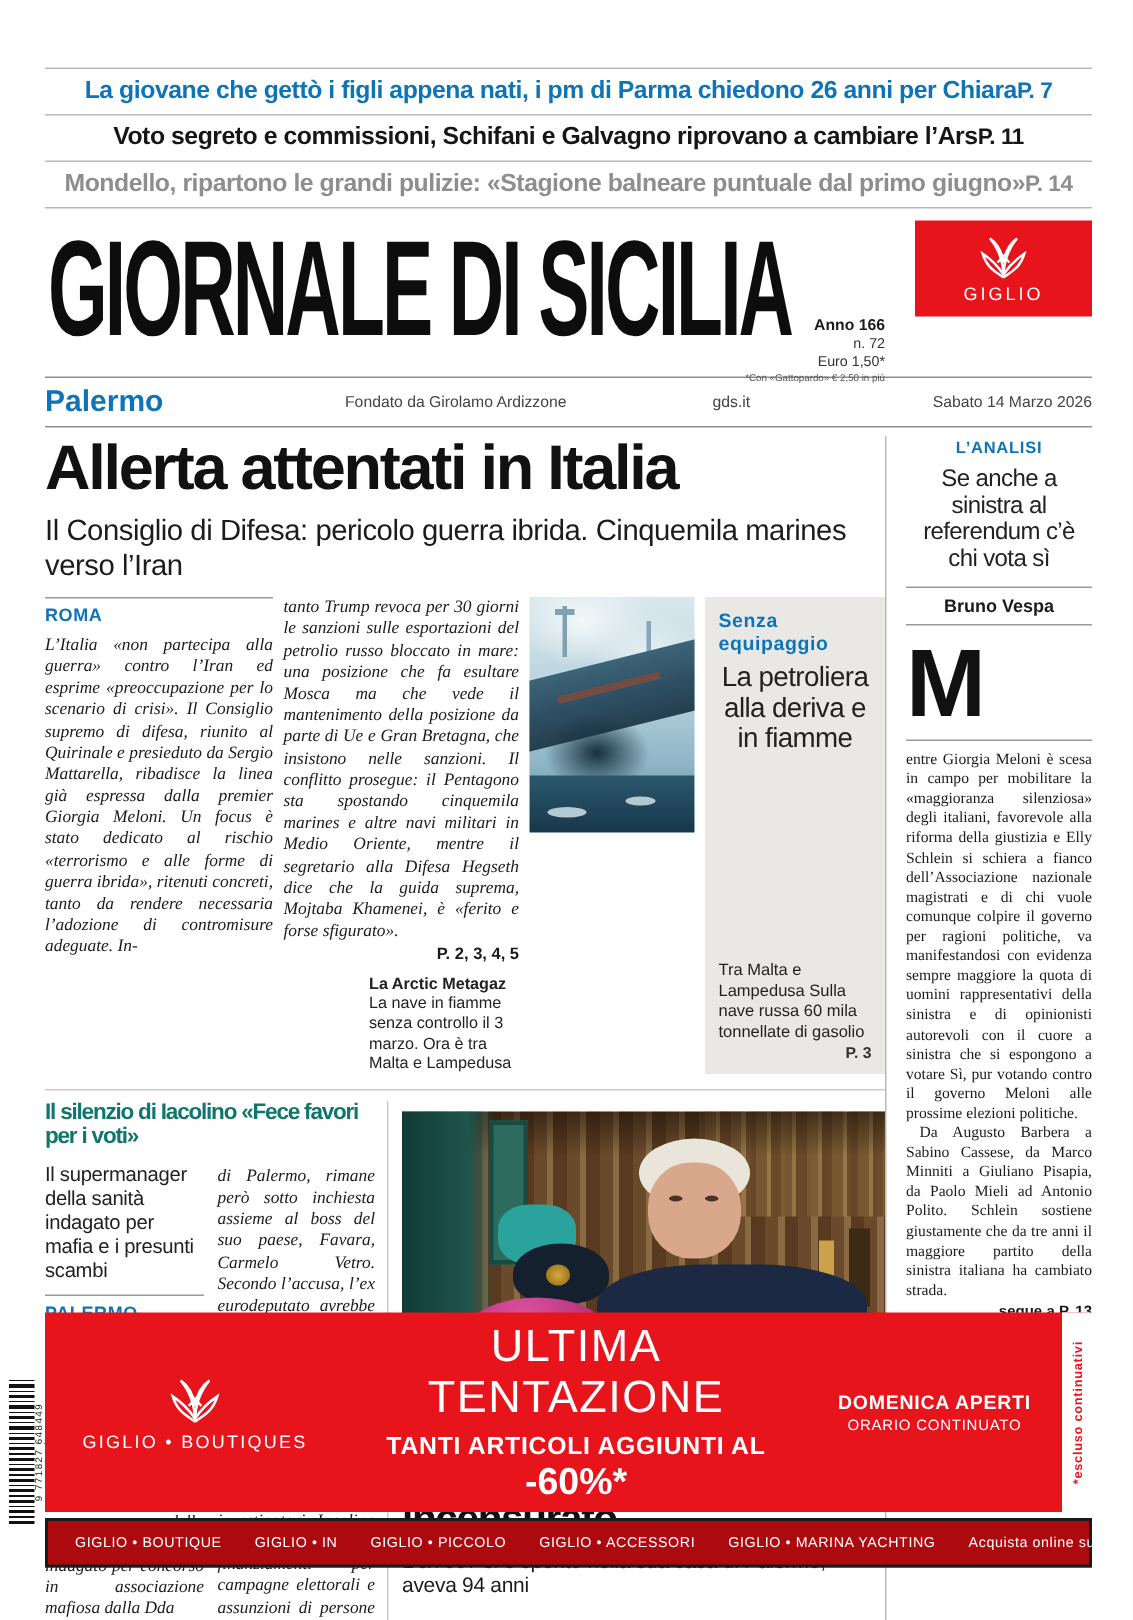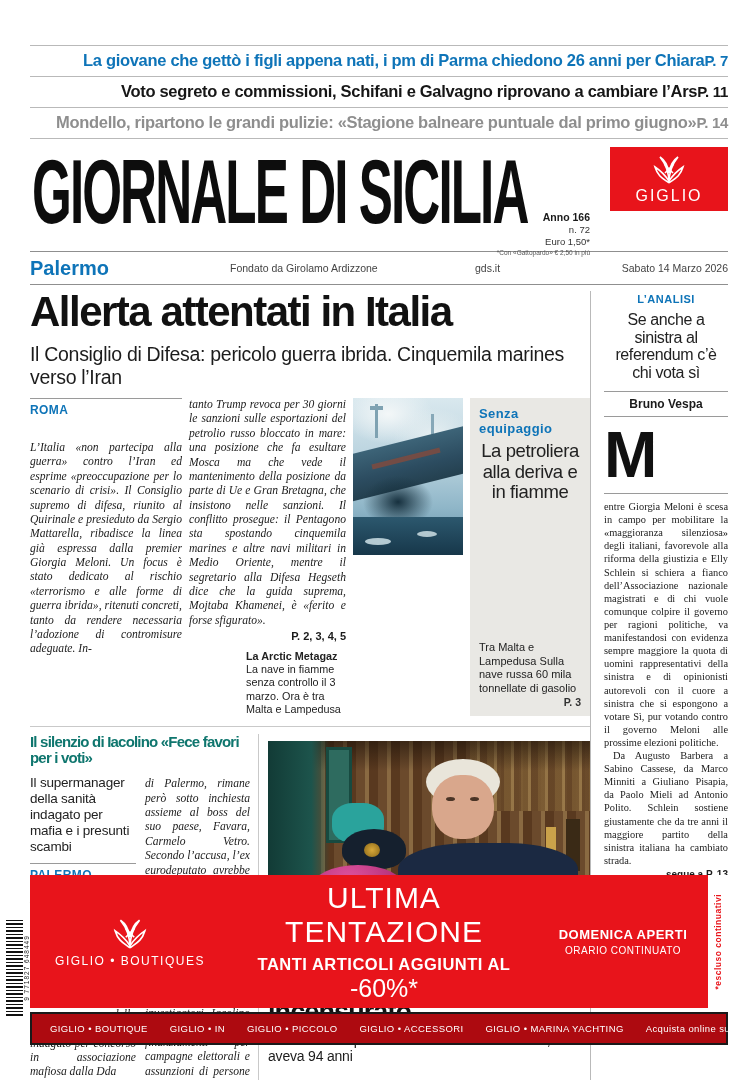--- a/index.html
+++ b/index.html
@@ -6,37 +6,37 @@
   html,body { background:#f2f2f2; }
   .page {
     position:relative; width:755px; height:1080px; margin:0 auto;
     background:#fff; overflow:hidden;
     font-family:"Liberation Sans", sans-serif; color:#1a1a1a;
   }
   .inner { position:absolute; left:30px; right:27px; top:0; }
 
   
   .topstrip { margin-top:45px; border-top:1px solid #b9b9b9; }
-  .strip-row { display:flex; justify-content:flex-end; align-items:center;
+  .strip-row { display:flex; justify-content:center; align-items:center;
     padding:5px 0 6px; border-bottom:1px solid #b9b9b9;
     font-weight:bold; font-size:16.5px; letter-spacing:-0.3px; }
   .strip-row .pg { font-size:15px; }
   .c-blue { color:#0e74b8; }
   .c-black { color:#161616; }
   .c-gray { color:#8e8e8e; }
 
   
   .masthead { position:relative; height:112px; }
   .mast-title { position:absolute; left:2px; top:2px; white-space:nowrap;
     font-weight:bold; font-size:80px; letter-spacing:-3px; color:#0d0d0d;
     transform:scale(0.64,1.13); transform-origin:left top; }
   .giglio-box { position:absolute; right:0px; top:8px; width:118px; height:64px;
     background:#e8141b; display:flex; flex-direction:column; align-items:center;
     justify-content:center; }
-  .giglio-box .gw { color:#fff; font-size:16px; letter-spacing:2px; margin-top:2px; }
+  .giglio-box .gw { color:#fff; font-size:12px; letter-spacing:2px; margin-top:2px; }
   .edition { position:absolute; right:138px; top:72px; text-align:right; line-height:1.25; }
   .edition .b1 { font-weight:bold; font-size:10.5px; }
   .edition .b2 { font-size:9.5px; color:#333; }
   .edition .b4 { font-size:6.5px; color:#555; margin-top:1px; }
 
   
   .dateline { display:flex; align-items:center; border-top:1px solid #8f8f8f;
     border-bottom:1px solid #8f8f8f; padding:6px 0; height:34px; }
   .dl-city { font-weight:bold; font-size:20px; color:#0e74b8; flex:0 0 200px; }
   .dl-founded { flex:0 0 245px; font-size:10.5px; color:#444; }
@@ -51,21 +51,21 @@
   .lead-hl { font-weight:bold; font-size:42px; letter-spacing:-1.5px; color:#111; line-height:1.0; }
   .lead-sub { font-size:19.5px; font-weight:400; color:#1c1c1c; letter-spacing:-0.3px; margin:10px 0 9px; }
 
   .storyrow { display:flex; gap:7px; border-bottom:1px solid #c9c9c9; padding-bottom:10px; }
   .scol { width:152px; }
   .scol2 { width:157px; display:flex; flex-direction:column; }
   .kicker-rule { border-top:1px solid #9a9a9a; padding-top:4px; }
   .kicker { color:#0e74b8; font-weight:bold; font-size:12px; letter-spacing:0.4px; }
   .serif { font-family:"Liberation Serif", serif; font-size:11.6px; line-height:1.24;
     text-align:justify; color:#1b1b1b;font-style:italic; }
-  .scol .serif { margin-top:24px; }
+  .scol .serif { margin-top:6px; }
   .pages-line { font-weight:bold; font-size:11px; text-align:right; margin-top:2px; }
   .photo-cap { margin-top:8px; font-size:10.8px; line-height:1.22; color:#222; width:100px; margin-left:auto;}
   .photo-cap .cap-t { font-weight:bold; }
 
   .tanker-photo { width:110px; height:157px; position:relative; overflow:hidden;
     background:linear-gradient(180deg,#d9e8ee 0%,#b8d2de 40%,#8fb6c8 70%,#5d8aa2 100%); flex:0 0 110px;}
   .tp-smoke1{position:absolute;left:-10px;top:-14px;width:90px;height:60px;border-radius:50%;
     background:radial-gradient(closest-side,#f3f7f8,rgba(243,247,248,0));}
   .tp-smoke2{position:absolute;left:40px;top:10px;width:80px;height:56px;border-radius:50%;
     background:radial-gradient(closest-side,#e8f0f2,rgba(232,240,242,0));}
@@ -152,21 +152,21 @@
   .cv-by .pg { color:#555; }
 
   
   .ad { position:absolute; left:30px; right:27px; top:875px; height:133px;
     background:#e8141b; display:flex; align-items:center; color:#fff; }
   .ad-logo { flex:0 0 200px; display:flex; flex-direction:column; align-items:center; }
   .ad-logo .gw { font-size:12px; letter-spacing:1.5px; margin-top:4px; }
   .ad-center { flex:1; text-align:center; }
   .ad-t1 { font-size:30px; font-weight:400; letter-spacing:1px; }
   .ad-t2 { font-size:16.5px; font-weight:bold; letter-spacing:0.5px; margin-top:6px; }
-  .ad-t3 { font-size:25px; font-weight:normal; margin-top:0; }
+  .ad-t3 { font-size:25px; font-weight:bold; margin-top:0; }
   .ad-right { flex:0 0 170px; text-align:center; }
   .ad-r1 { font-size:13px; font-weight:bold; letter-spacing:0.5px; }
   .ad-r2 { font-size:10px; margin-top:3px; letter-spacing:0.5px; }
   .ad-side { flex:0 0 20px; align-self:stretch; background:#fff; display:flex;
     align-items:center; justify-content:center; }
   .ad-side span { writing-mode:vertical-rl; transform:rotate(180deg);
     color:#e8141b; font-size:8.5px; font-weight:bold; letter-spacing:0.5px; }
 
   .navstrip { position:absolute; left:30px; right:27px; top:1012px; height:33px;
     background:#ad0a10; border:2px solid #1a1a1a; display:flex; align-items:center;

